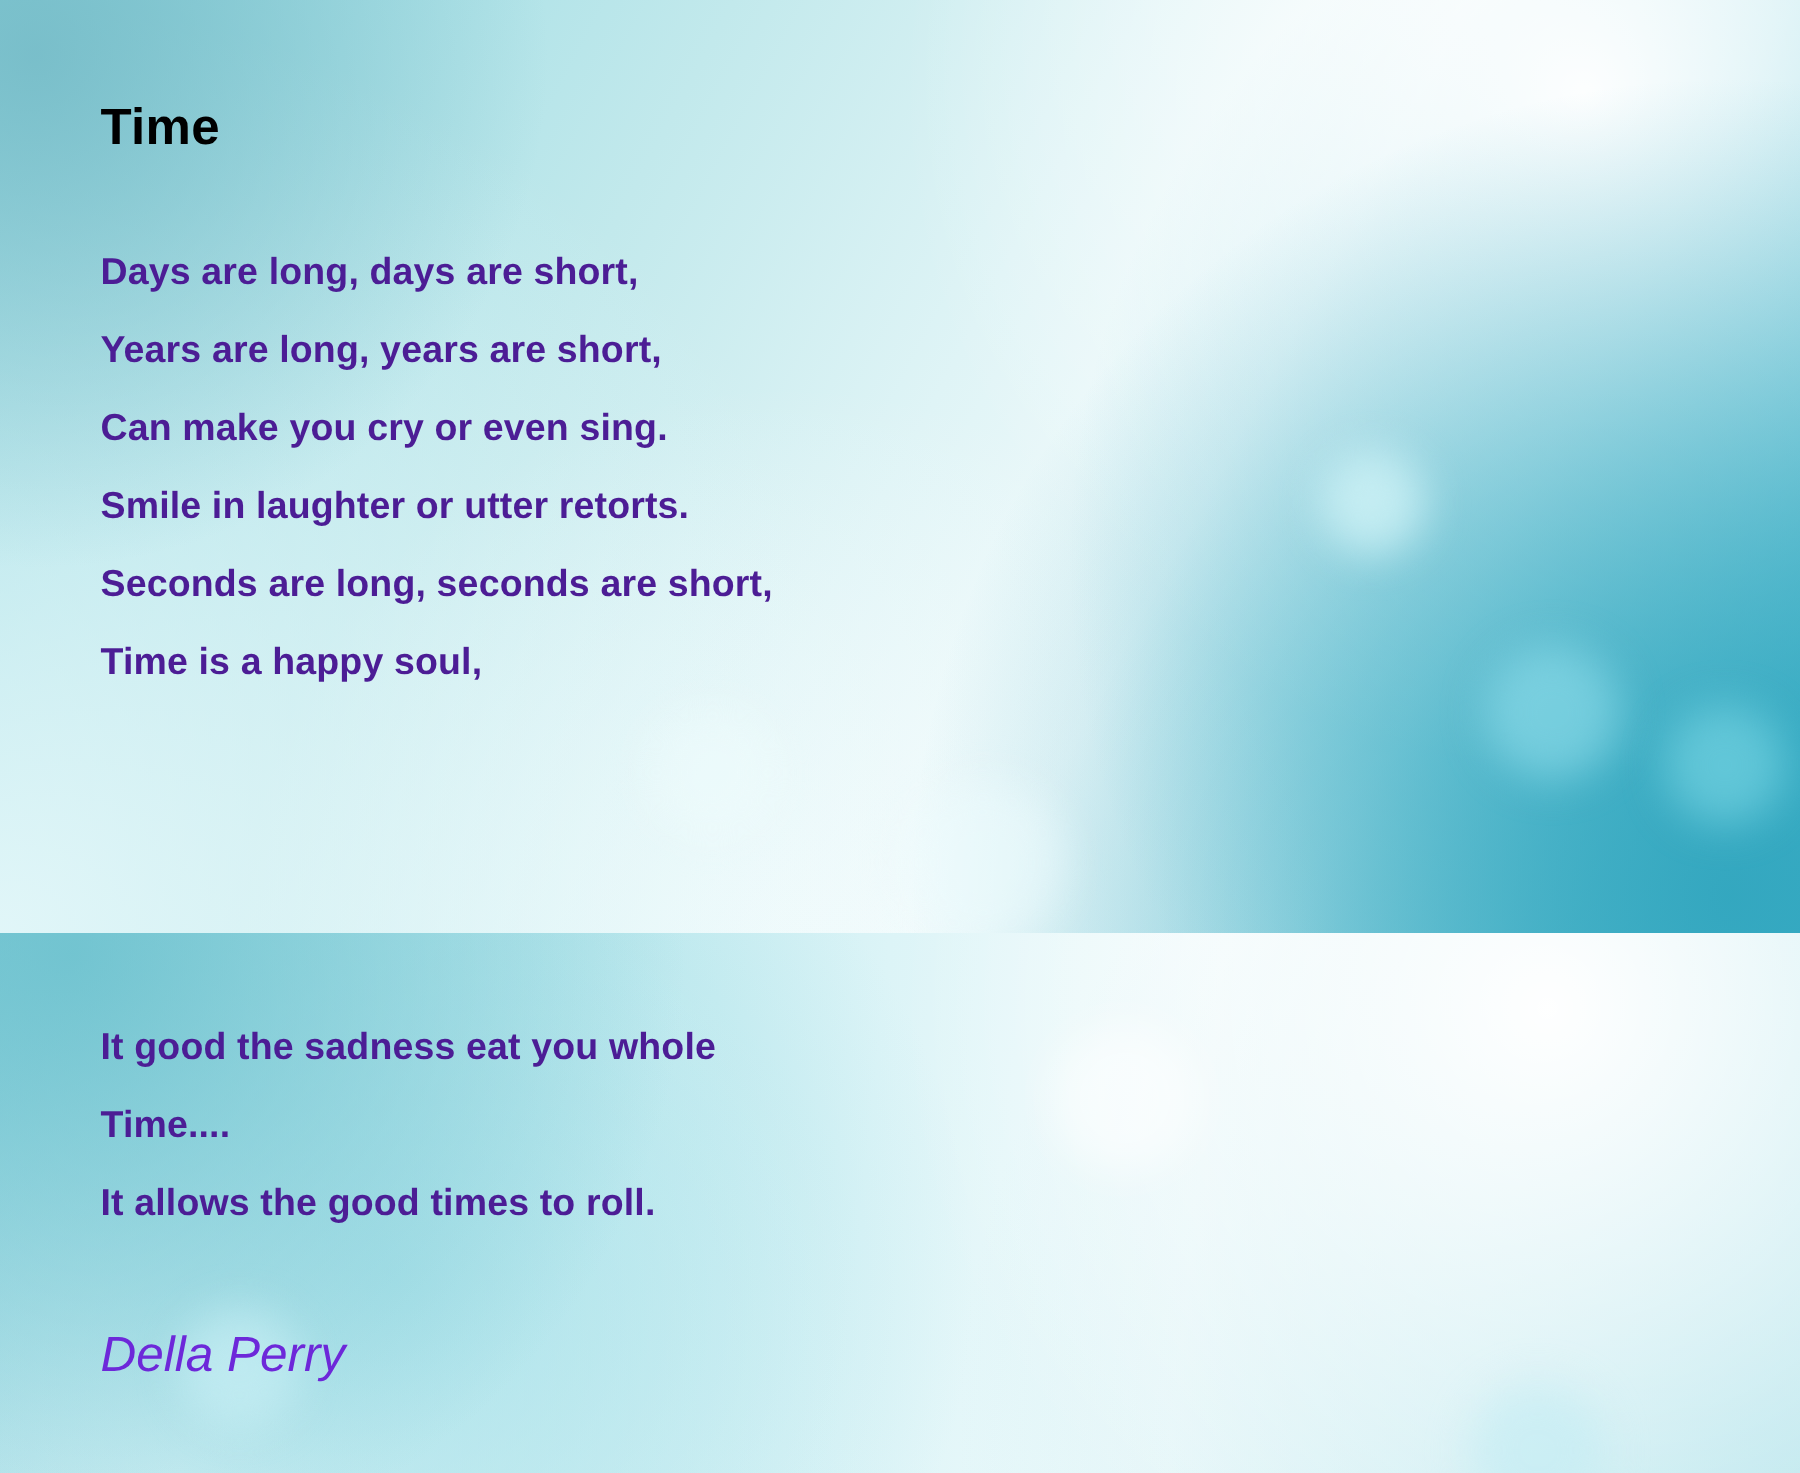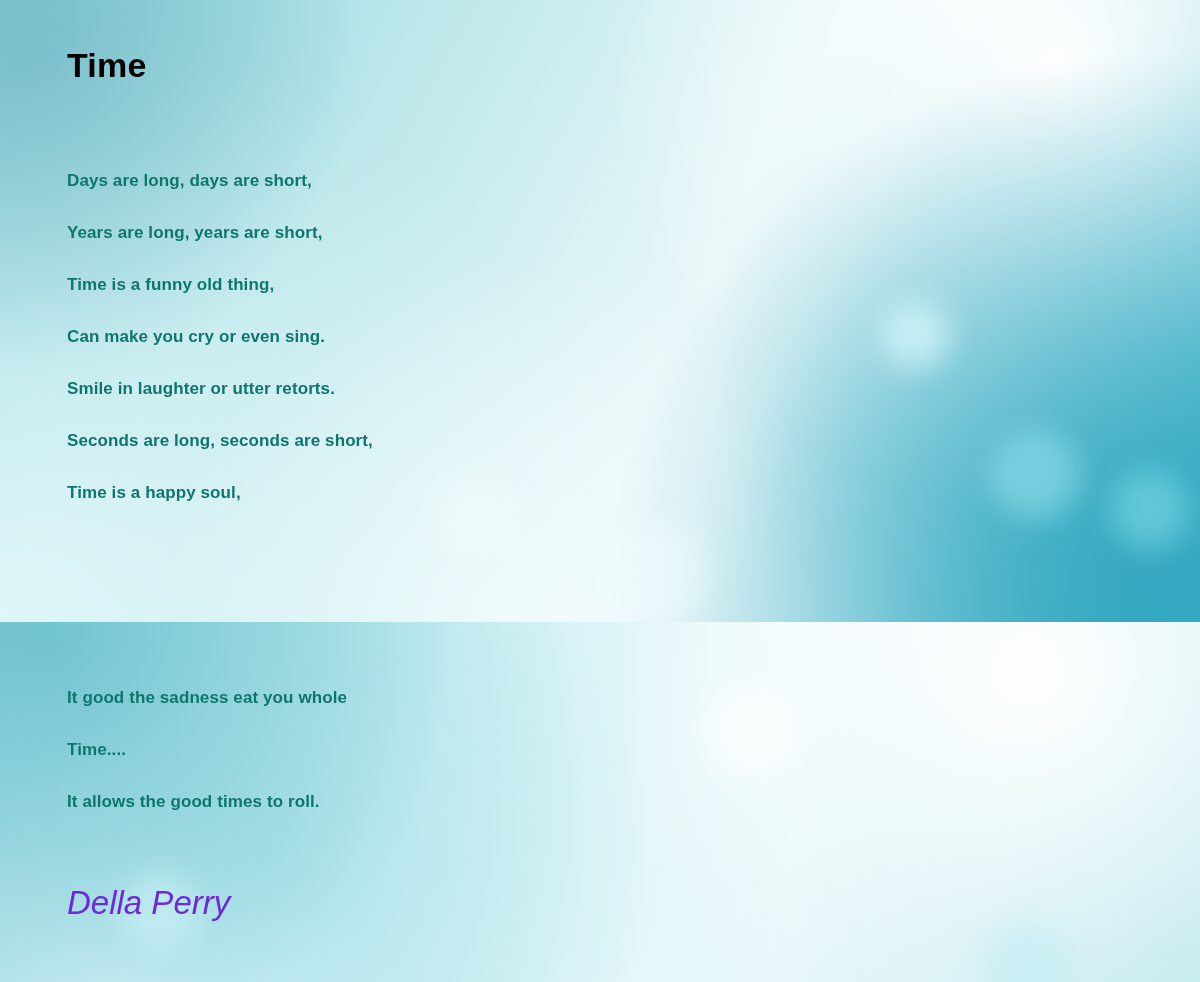--- a/index.html
+++ b/index.html
@@ -83,21 +83,21 @@
     position: absolute;
     top: 0;
     left: 0;
     width: 1200px;
     height: 982px;
   }
 
   #poem-title {
     position: absolute;
     left: 67px;
-    top: 44px;
+    top: 64px;
     margin: 0;
     font-size: 34px;
     font-weight: bold;
     line-height: 42px;
     color: #000000;
     letter-spacing: 0.2px;
     white-space: nowrap;
   }
 
   .stanza {
@@ -105,25 +105,25 @@
     left: 67px;
     margin: 0;
     padding: 0;
     list-style: none;
   }
 
   #stanza-1 { top: 155px; }
   #stanza-2 { top: 672px; }
 
   .poem-line {
-    font-size: 17px;
+    font-size: 25px;
     font-weight: bold;
     line-height: 52px;
     height: 52px;
-    color: #0f766e;
+    color: #4c1d95;
     letter-spacing: 0.1px;
     white-space: nowrap;
   }
 
   #poem-author {
     position: absolute;
     left: 67px;
     top: 882px;
     margin: 0;
     font-size: 33px;
@@ -153,21 +153,20 @@
     <span class="bokeh" style="left:700px; top:60px; width:100px; height:100px; background:rgba(255,255,255,0.55);"></span>
   </div>
 
   <div id="poem-content">
 
     <h1 id="poem-title">Time</h1>
 
     <div class="stanza" id="stanza-1">
       <div class="poem-line">Days are long, days are short,</div>
       <div class="poem-line">Years are long, years are short,</div>
-      <div class="poem-line">Time is a funny old thing,</div>
       <div class="poem-line">Can make you cry or even sing.</div>
       <div class="poem-line">Smile in laughter or utter retorts.</div>
       <div class="poem-line">Seconds are long, seconds are short,</div>
       <div class="poem-line">Time is a happy soul,</div>
     </div>
 
     <div class="stanza" id="stanza-2">
       <div class="poem-line">It good the sadness eat you whole</div>
       <div class="poem-line">Time....</div>
       <div class="poem-line">It allows the good times to roll.</div>

